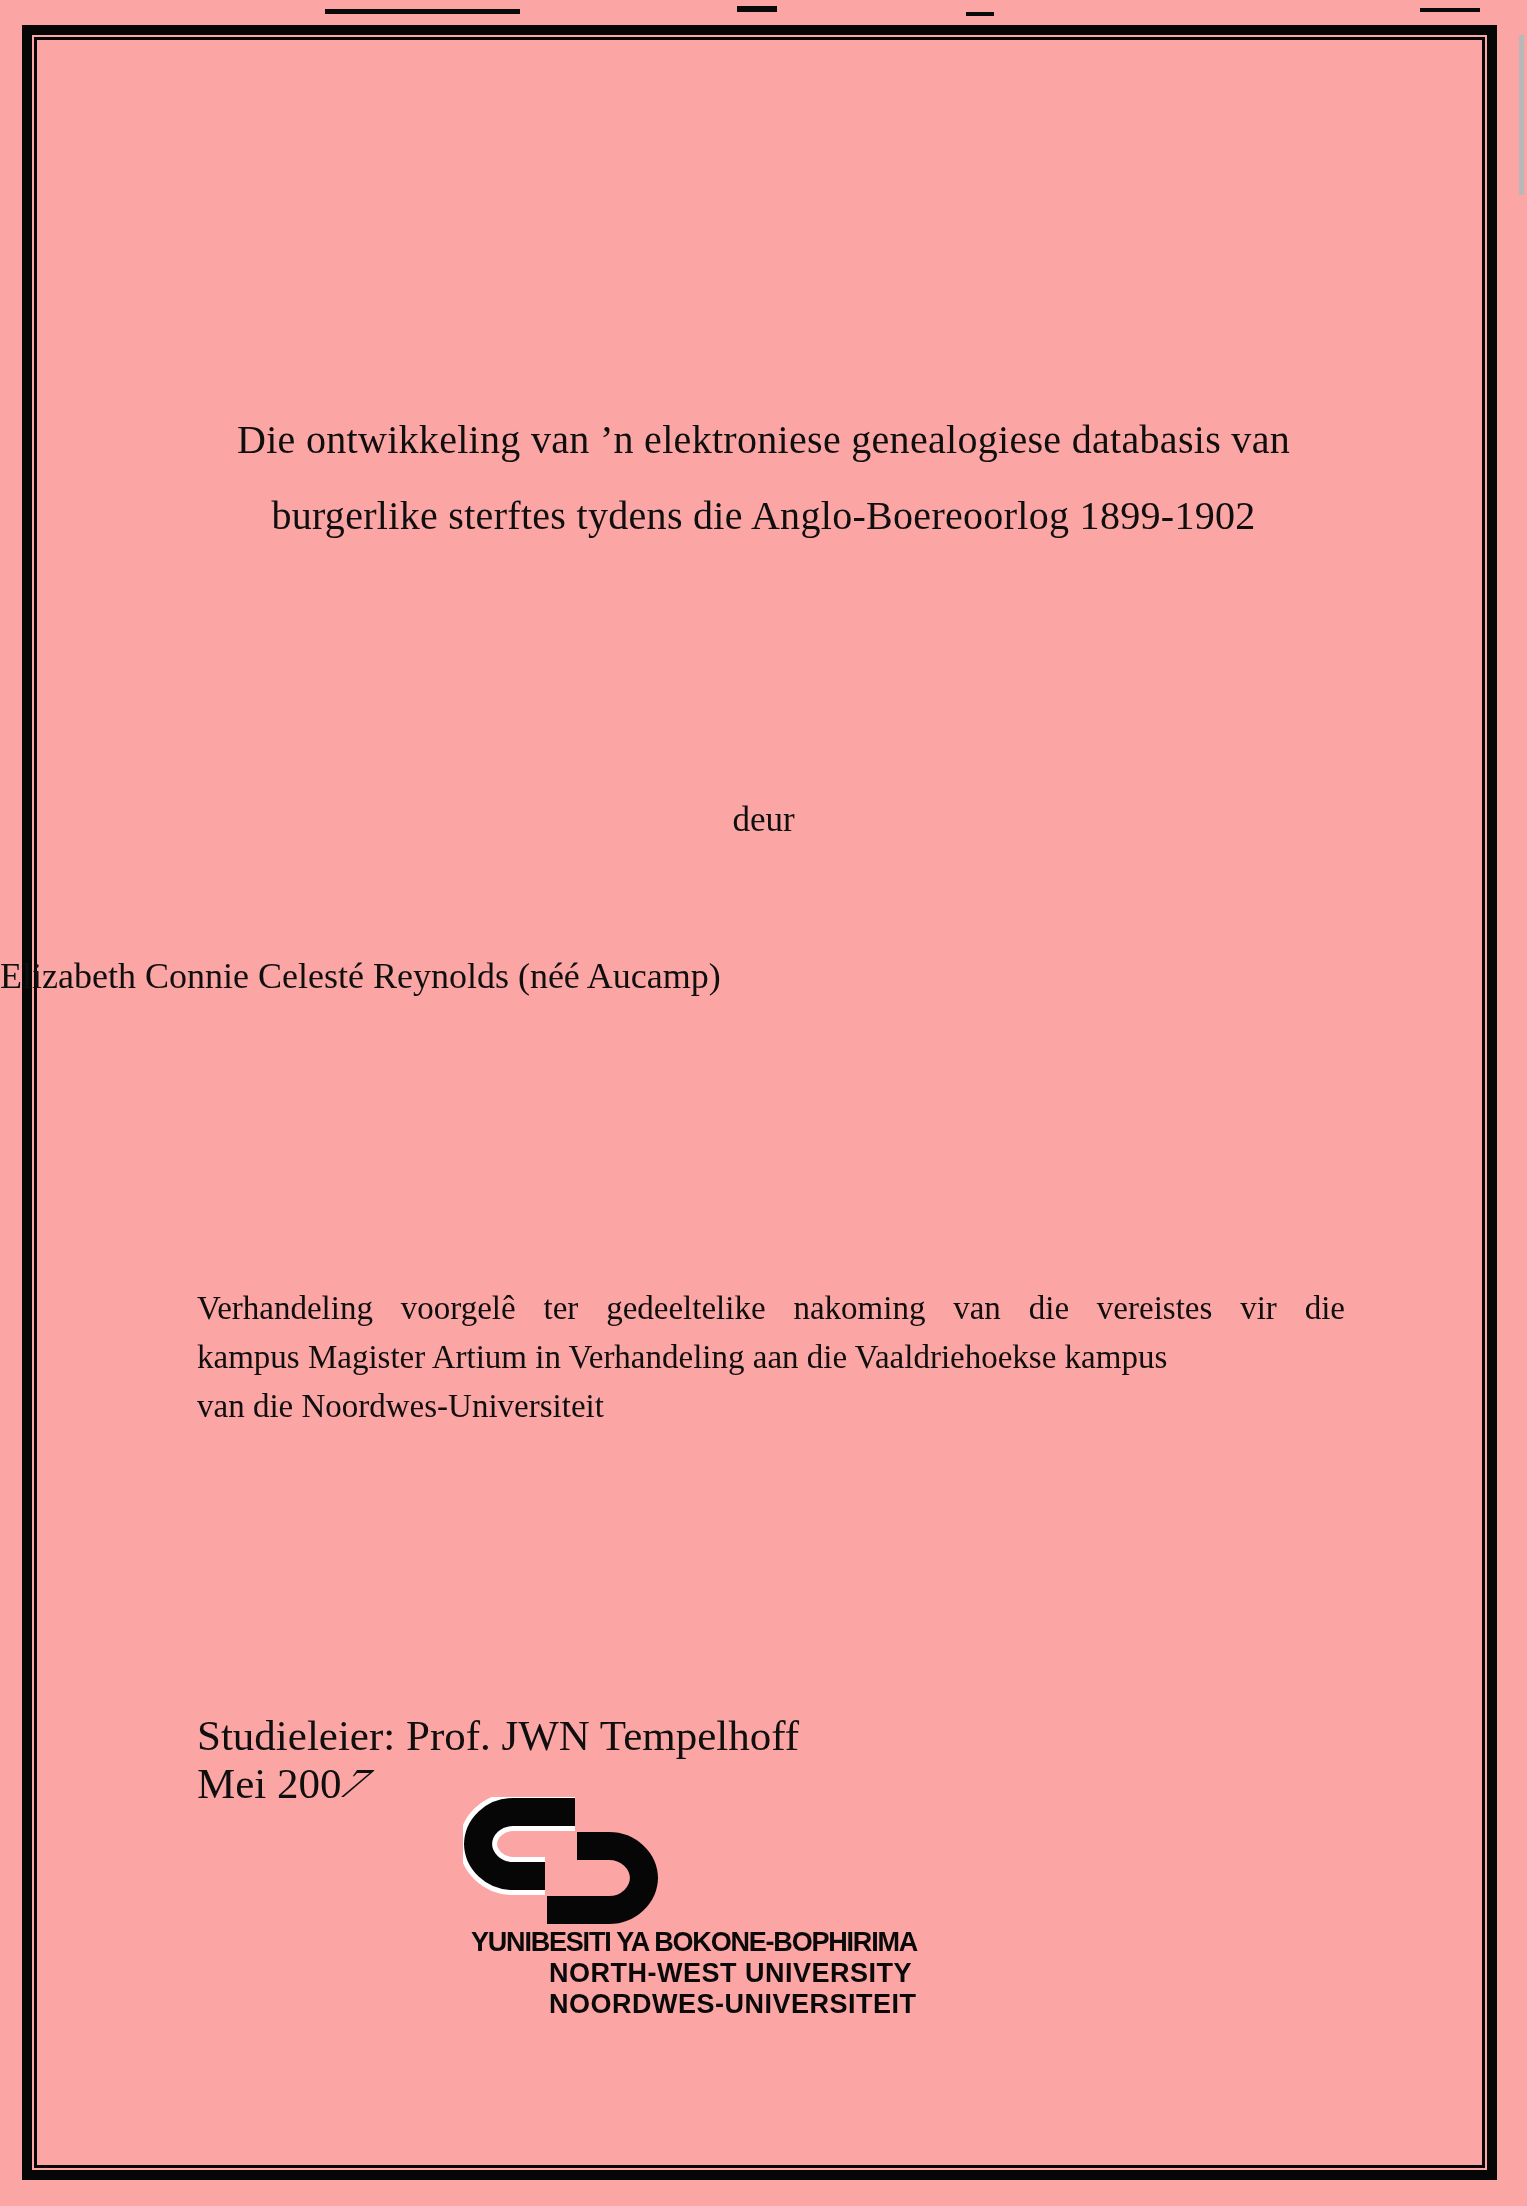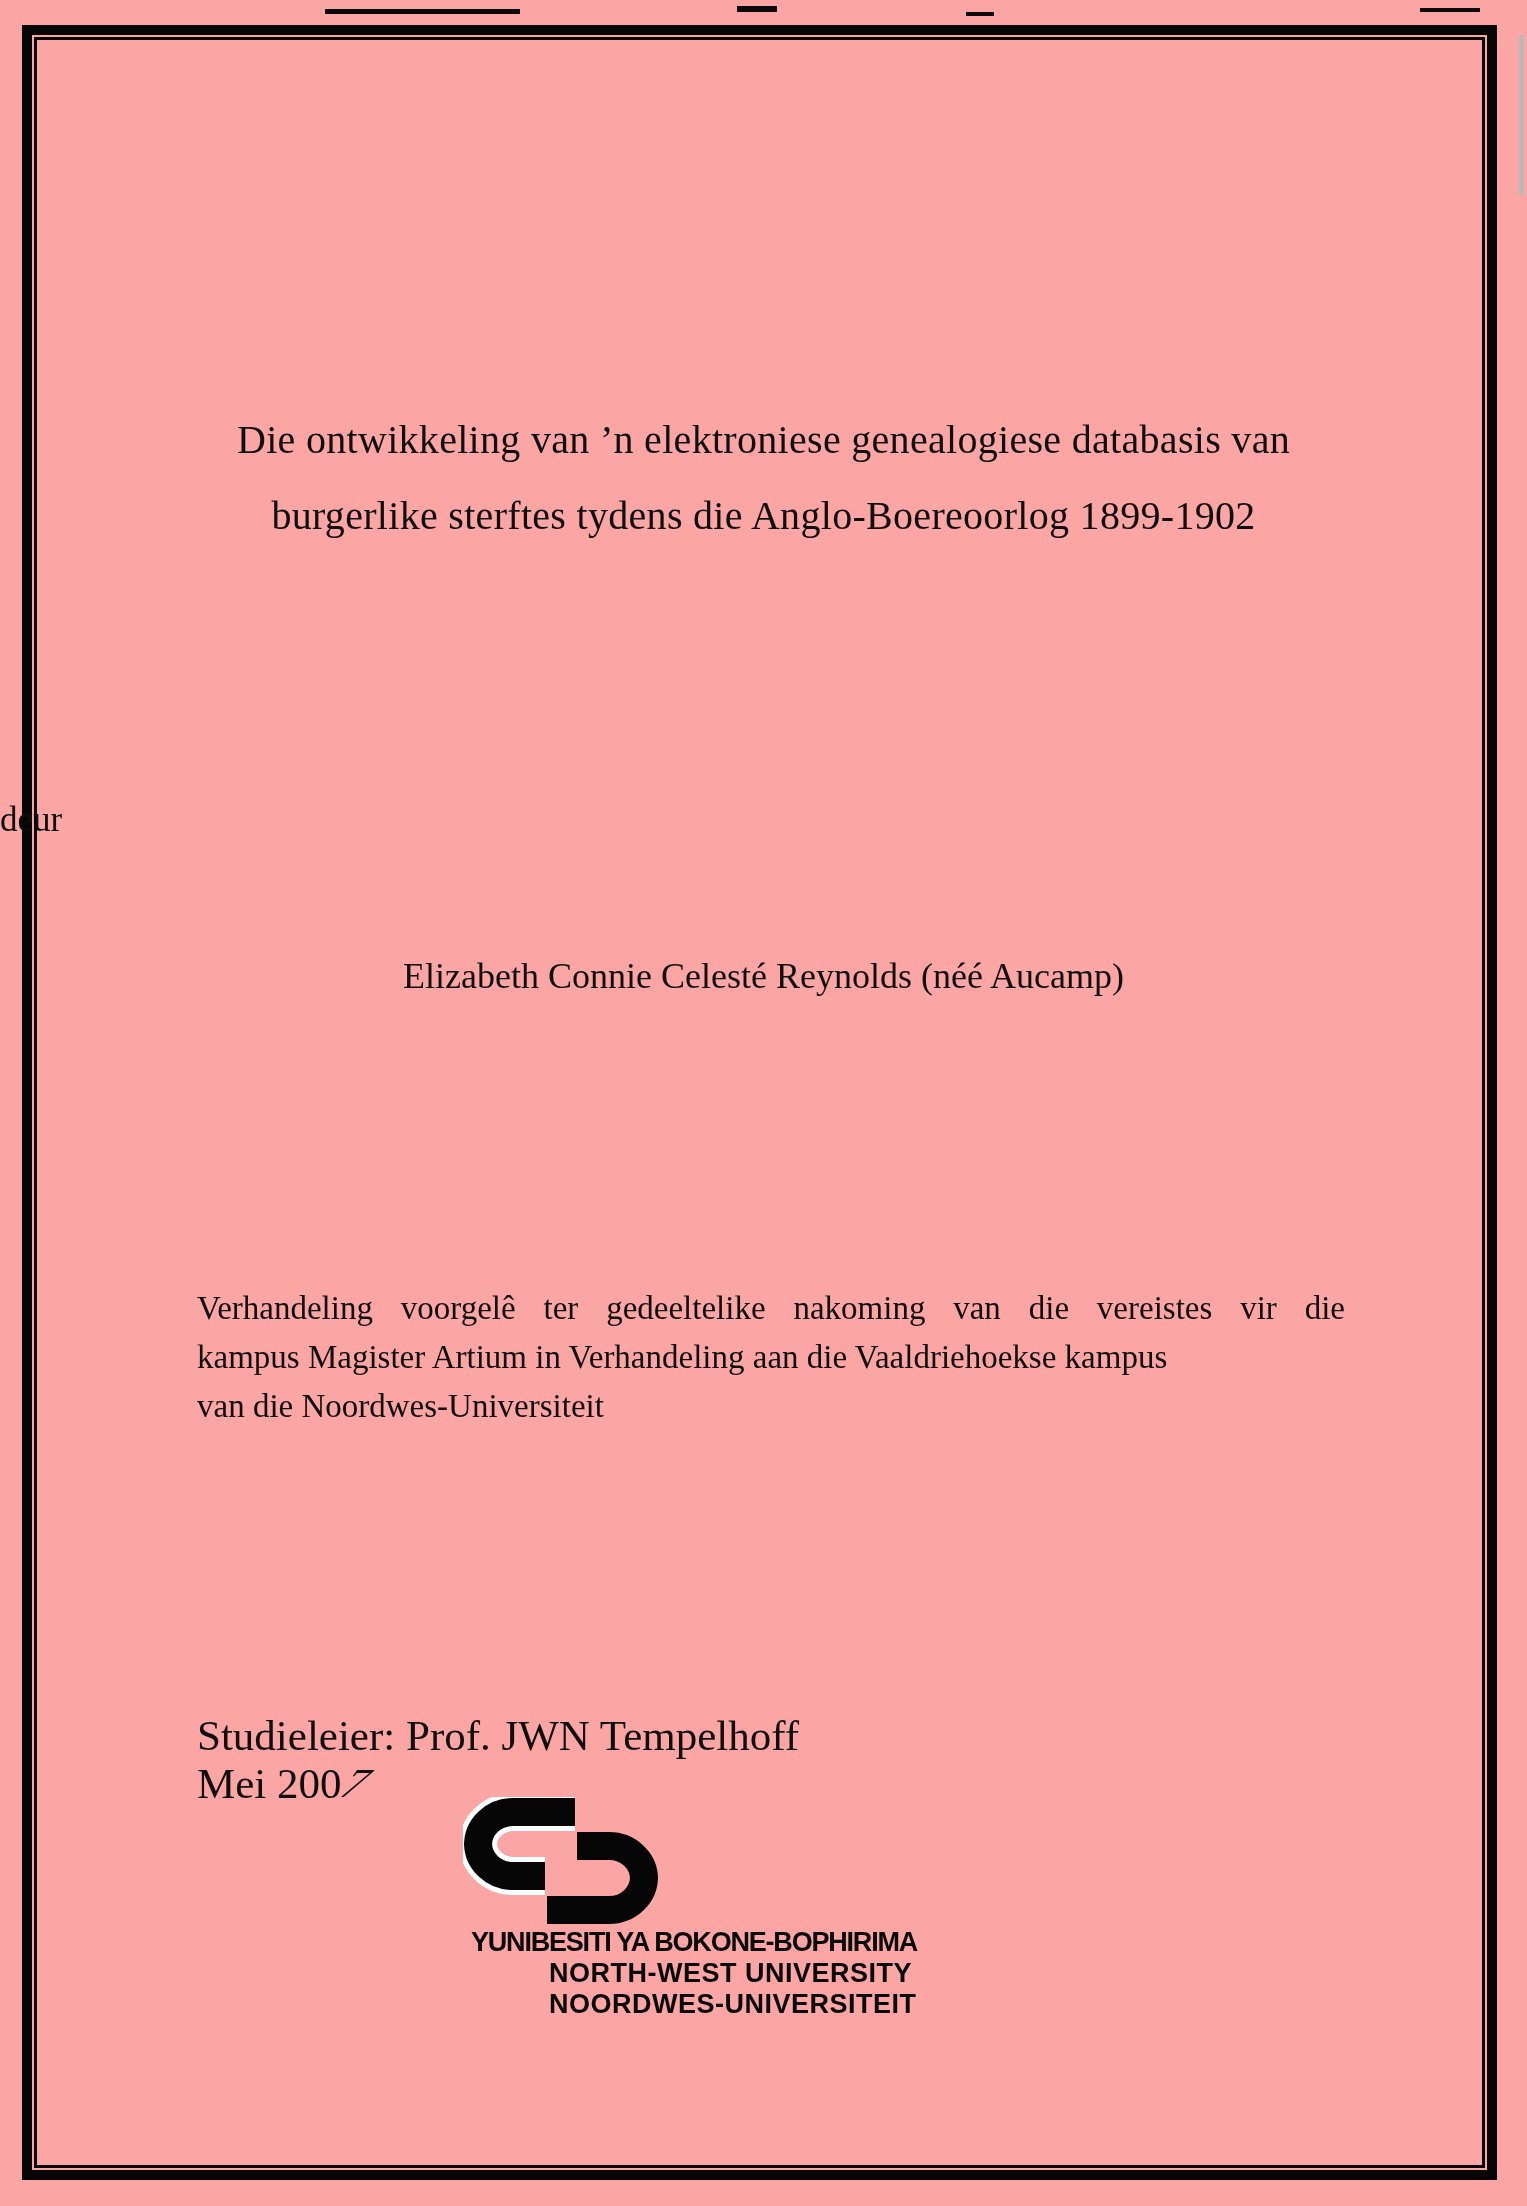--- a/index.html
+++ b/index.html
@@ -40,28 +40,28 @@
     left: 40px; right: 40px; top: 402px;
     text-align: center;
     font-size: 40px;
     line-height: 76px;
     letter-spacing: 0.3px;
   }
 
   .byline {
     position: absolute;
     left: 0; right: 0; top: 800px;
-    text-align: left;
+    text-align: center;
     font-size: 35px;
   }
 
   .author {
     position: absolute;
     left: 0; right: 0; top: 955px;
-    text-align: center;
+    text-align: left;
     font-size: 36px;
   }
 
   .statement {
     position: absolute;
     left: 197px; top: 1284px;
     width: 1148px;
     font-size: 33px;
     line-height: 49px;
   }

